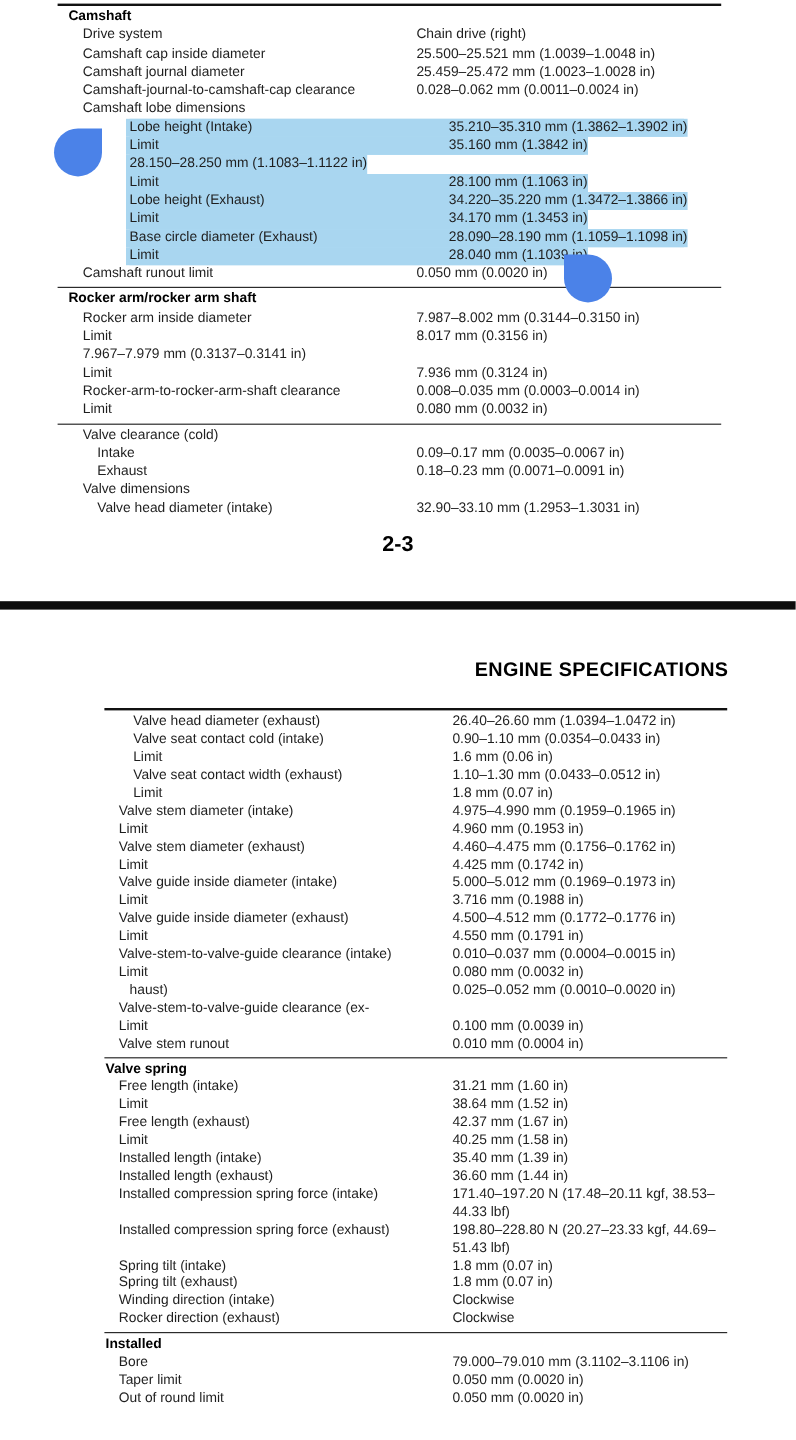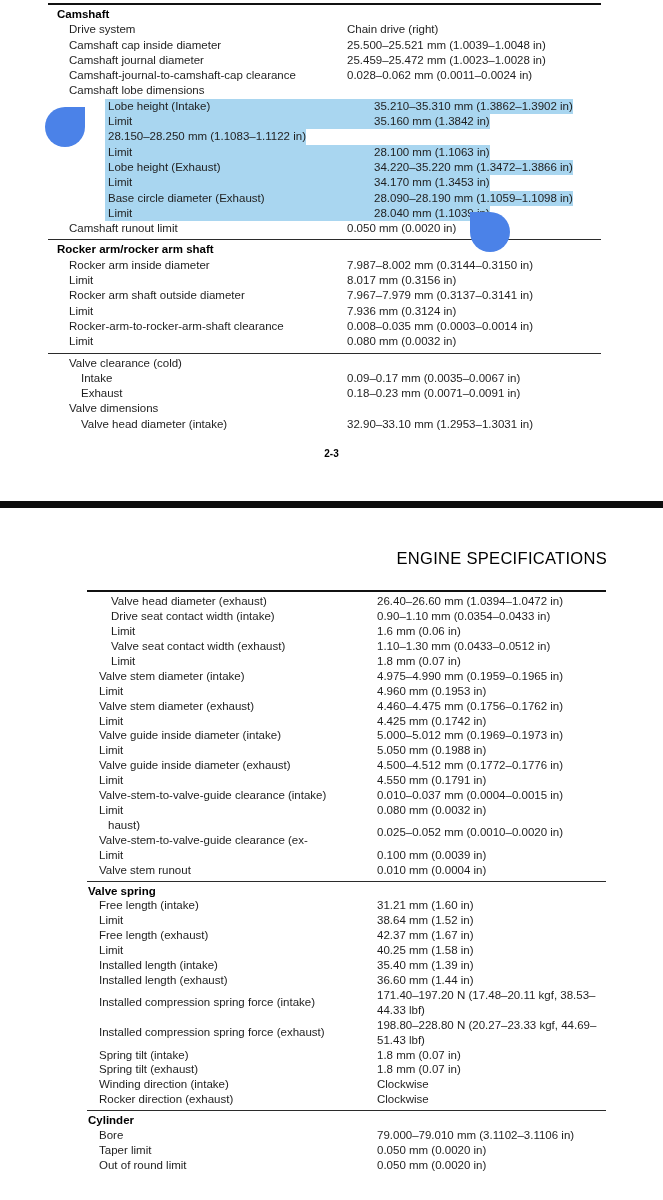--- a/index.html
+++ b/index.html
@@ -19,35 +19,35 @@
   .spec-section.first{border-top:2.5px solid #111;margin-top:0;}
   .sec-title{font-weight:bold;color:#000;}
   .page1 .sec-title{padding-left:9px;}
   .page2 .sec-title{padding-left:1px;}
 
   .row{min-height:1em;}
   .page1 .row.i1{padding-left:21px}
   .page1 .row.i2{padding-left:33px}
   .page2 .row.i1{padding-left:12px}
   .page2 .row.i2{padding-left:24px}
-  .rowinner{display:inline-flex;align-items:center;vertical-align:top;}
+  .rowinner{display:inline-flex;align-items:flex-start;vertical-align:top;}
   .row.i1 .label{width:278px;}
   .row.i2 .label{width:266px;}
   .label{flex:none;}
   .line{white-space:nowrap;}
   .label .line.cont{padding-left:9px;}
   .rowinner.hl{background:var(--hl);box-shadow:-3px 0 0 0 var(--hl);margin-left:27px;}
 
-  .page-number{text-align:center;font-weight:bold;font-size:10px;color:#000;margin-top:14px;line-height:15.3px;}
+  .page-number{text-align:center;font-weight:bold;font-size:18px;color:#000;margin-top:14px;line-height:15.3px;}
 
   .separator{height:7px;background:#0d0d0d;margin-top:40px;}
 
   .page-header{
     text-align:right;margin:41px 56px 0 0;
-    font-weight:normal;font-size:16.5px;letter-spacing:.3px;color:#000;line-height:19px;
+    font-weight:bold;font-size:16.5px;letter-spacing:.3px;color:#000;line-height:19px;
   }
 
   
   .sel-handle{position:absolute;width:40px;height:40px;background:var(--handle);z-index:5;}
   .sel-left{left:45px;top:107px;border-radius:50% 0 50% 50%;}
   .sel-right{left:470px;top:212px;border-radius:0 50% 50% 50%;}
 </style>
 </head>
 <body>
 
@@ -176,23 +176,20 @@
             </span></div>
           <div class="row i1"><span class="rowinner">
               <span class="label">
                 <div class="line">Limit</div>
               </span>
               <span class="value">
                 <div class="line">8.017 mm (0.3156 in)</div>
               </span>
             </span></div>
           <div class="row i1"><span class="rowinner">
-              <span class="label">
-                <div class="line">Rocker arm shaft outside diameter</div>
-              </span>
               <span class="value">
                 <div class="line">7.967–7.979 mm (0.3137–0.3141 in)</div>
               </span>
             </span></div>
           <div class="row i1"><span class="rowinner">
               <span class="label">
                 <div class="line">Limit</div>
               </span>
               <span class="value">
                 <div class="line">7.936 mm (0.3124 in)</div>
@@ -264,21 +261,21 @@
           <div class="row i2"><span class="rowinner">
               <span class="label">
                 <div class="line">Valve head diameter (exhaust)</div>
               </span>
               <span class="value">
                 <div class="line">26.40–26.60 mm (1.0394–1.0472 in)</div>
               </span>
             </span></div>
           <div class="row i2"><span class="rowinner">
               <span class="label">
-                <div class="line">Drive seat contact width (intake)</div>
+                <div class="line">Valve seat contact cold (intake)</div>
               </span>
               <span class="value">
                 <div class="line">0.90–1.10 mm (0.0354–0.0433 in)</div>
               </span>
             </span></div>
           <div class="row i2"><span class="rowinner">
               <span class="label">
                 <div class="line">Limit</div>
               </span>
               <span class="value">
@@ -339,21 +336,21 @@
               </span>
               <span class="value">
                 <div class="line">5.000–5.012 mm (0.1969–0.1973 in)</div>
               </span>
             </span></div>
           <div class="row i1"><span class="rowinner">
               <span class="label">
                 <div class="line">Limit</div>
               </span>
               <span class="value">
-                <div class="line">5.050 mm (0.1988 in)</div>
+                <div class="line">3.716 mm (0.1988 in)</div>
               </span>
             </span></div>
           <div class="row i1"><span class="rowinner">
               <span class="label">
                 <div class="line">Valve guide inside diameter (exhaust)</div>
               </span>
               <span class="value">
                 <div class="line">4.500–4.512 mm (0.1772–0.1776 in)</div>
               </span>
             </span></div>
@@ -502,21 +499,21 @@
           <div class="row i1"><span class="rowinner">
               <span class="label">
                 <div class="line">Rocker direction (exhaust)</div>
               </span>
               <span class="value">
                 <div class="line">Clockwise</div>
               </span>
             </span></div>
         </div>
         <div class="spec-section">
-          <div class="sec-title">Cylinder</div>
+          <div class="sec-title">Installed</div>
           <div class="row i1"><span class="rowinner">
               <span class="label">
                 <div class="line">Bore</div>
               </span>
               <span class="value">
                 <div class="line">79.000–79.010 mm (3.1102–3.1106 in)</div>
               </span>
             </span></div>
           <div class="row i1"><span class="rowinner">
               <span class="label">

